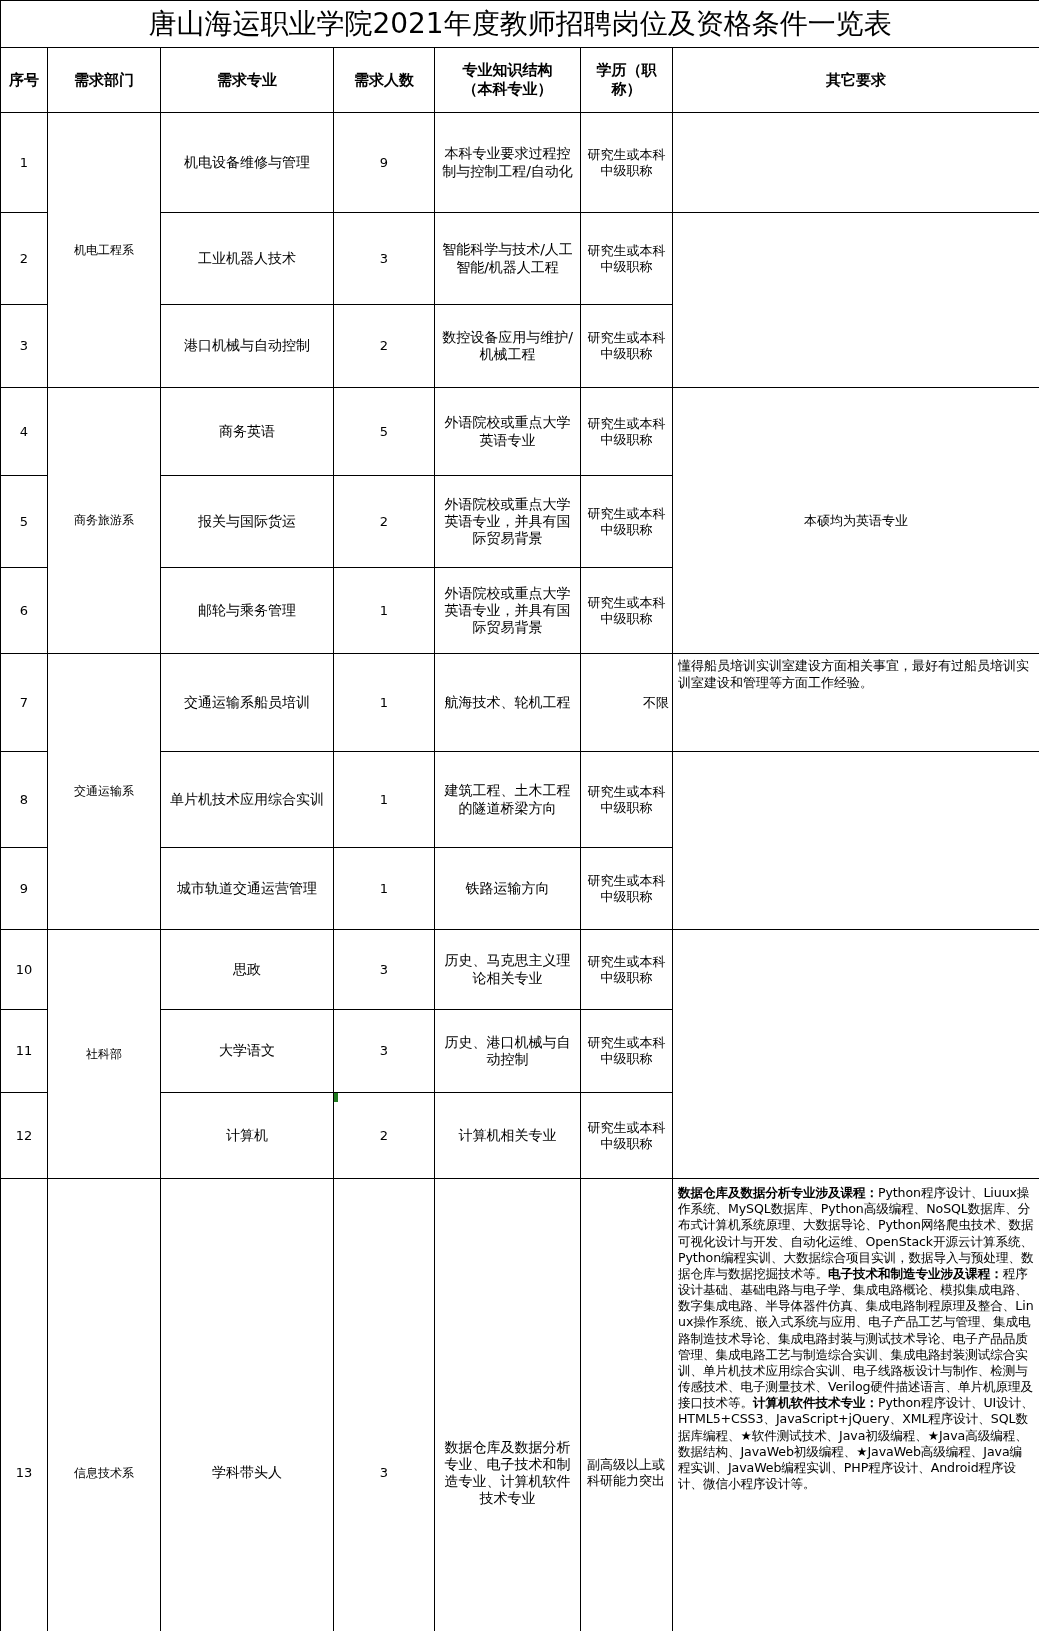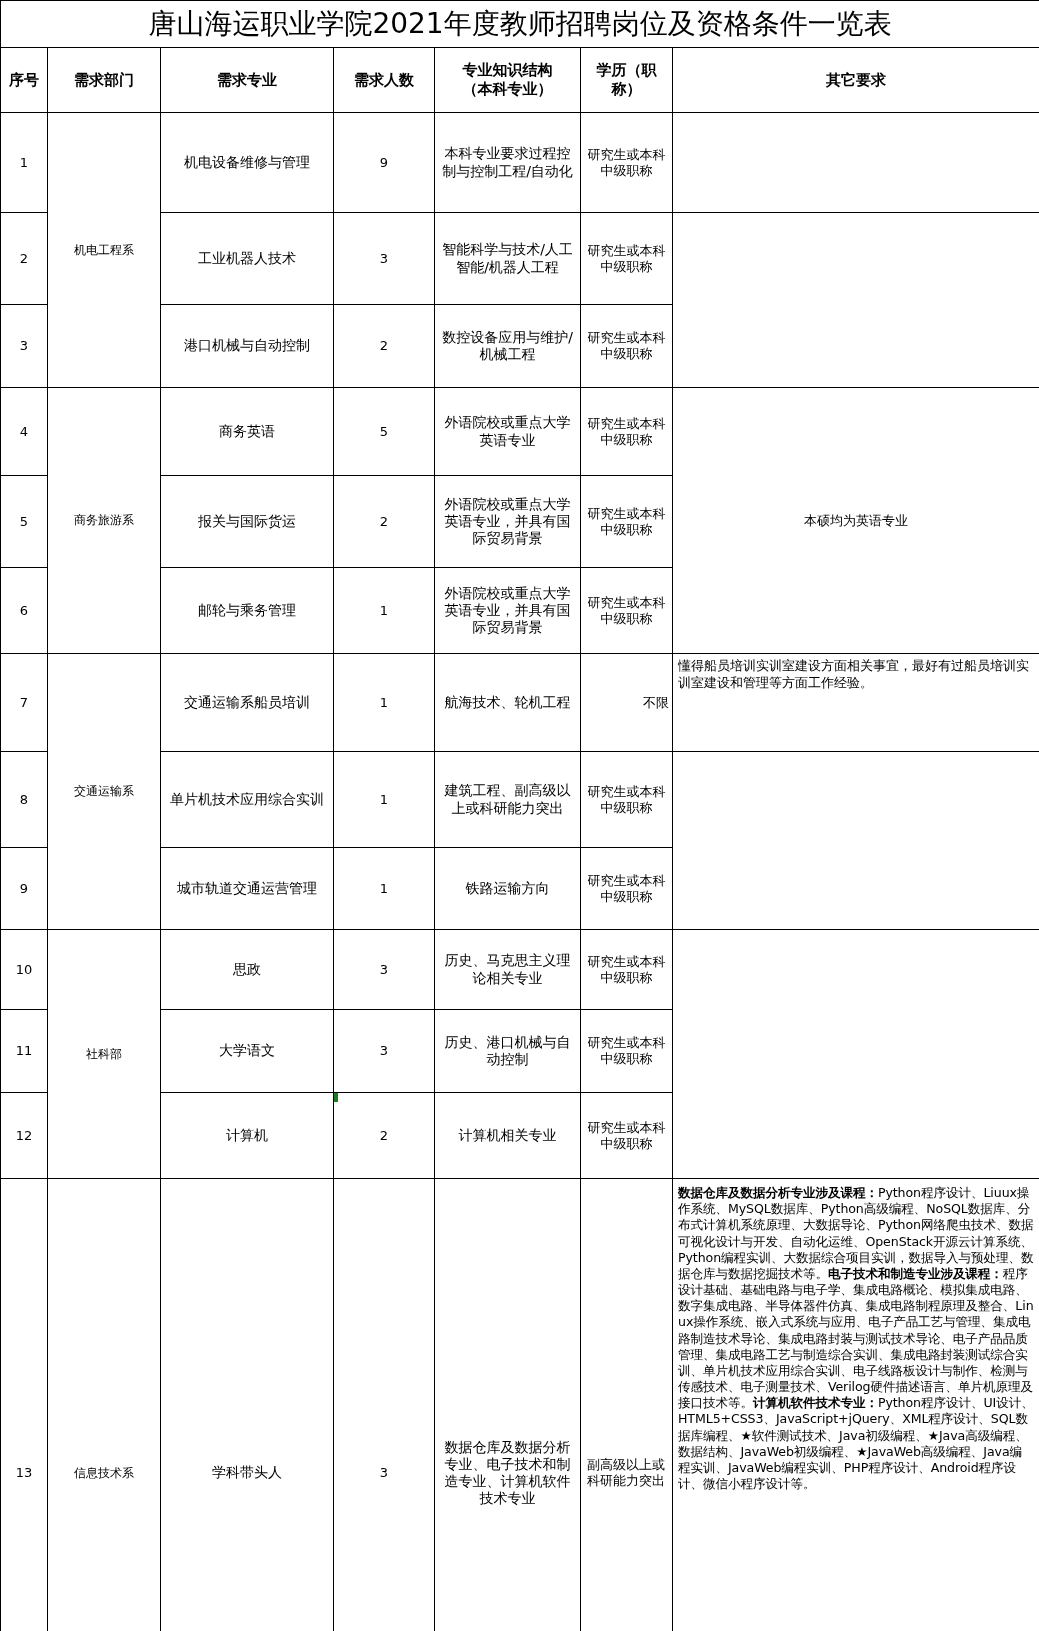--- a/index.html
+++ b/index.html
@@ -195,21 +195,21 @@
         <td class="c-count">1</td>
         <td class="c-know">航海技术、轮机工程</td>
         <td class="c-edu" style="text-align:right;">不限</td>
         <td class="c-other" style="text-align:left;vertical-align:top;padding:4px 5px;line-height:1.3;margin-top:40px;">懂得船员培训实训室建设方面相关事宜，最好有过船员培训实训室建设和管理等方面工作经验。</td>
       </tr>
 
       <tr class="r8">
         <td class="c-idx">8</td>
         <td class="c-major">单片机技术应用综合实训</td>
         <td class="c-count">1</td>
-        <td class="c-know">建筑工程、副高级以上或科研能力突出</td>
+        <td class="c-know">建筑工程、土木工程的隧道桥梁方向</td>
         <td class="c-edu">研究生或本科中级职称</td>
         <td class="c-other" rowspan="2"></td>
       </tr>
 
       <tr class="r9">
         <td class="c-idx">9</td>
         <td class="c-major">城市轨道交通运营管理</td>
         <td class="c-count">1</td>
         <td class="c-know">铁路运输方向</td>
         <td class="c-edu">研究生或本科中级职称</td>

